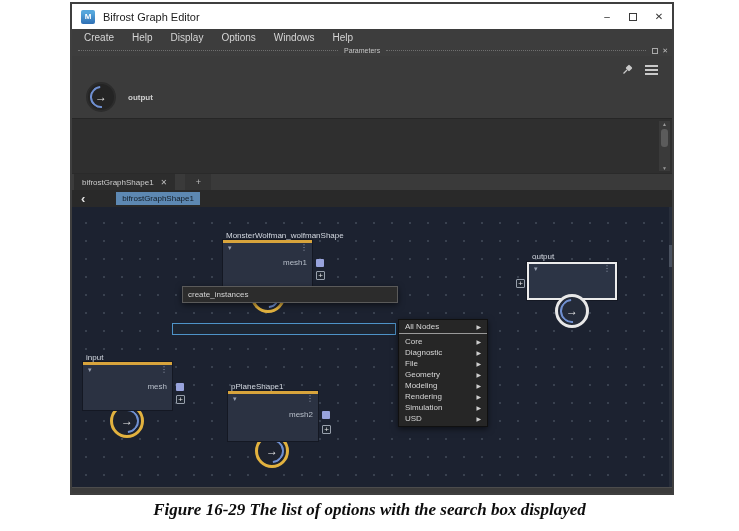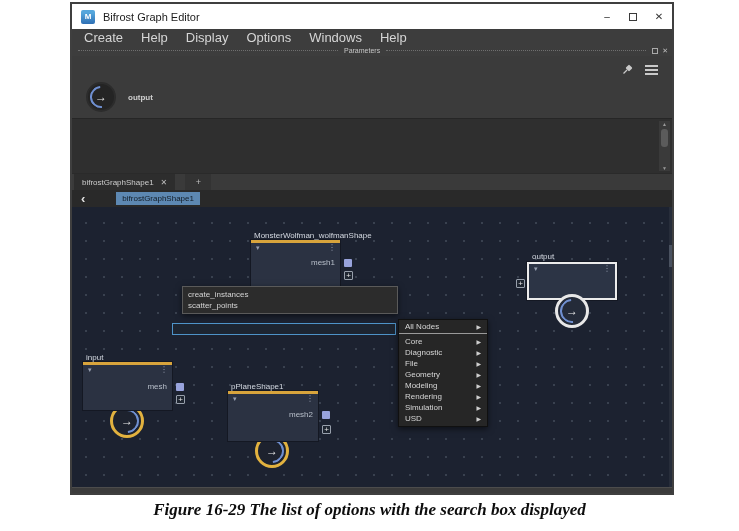--- a/index.html
+++ b/index.html
@@ -10,21 +10,21 @@
   
   .titlebar { height:25px; background:#ffffff; display:flex; align-items:center; padding-left:9px; }
   .app-icon { width:14px; height:14px; border-radius:2px; background:linear-gradient(#55a6dc 20%, #2e6fb4); color:#fff; font-size:8px; font-weight:bold; display:flex; align-items:center; justify-content:center; }
   .title-text { font-size:11px; color:#1c1c1c; margin-left:8px; }
   .win-controls { margin-left:auto; display:flex; height:100%; }
   .win-btn { width:26px; display:flex; align-items:center; justify-content:center; color:#333; font-size:10px; cursor:default; }
   .max-box { width:8px; height:8px; border:1px solid #3a3a3a; display:inline-block; }
 
   
   .menubar { height:16px; background:#3d3d3d; display:flex; align-items:center; padding-left:3px; }
-  .menu-item { font-size:13px; color:#d6d6d6; padding:0 9px; }
+  .menu-item { font-size:10px; color:#d6d6d6; padding:0 9px; }
 
   
   .dock-header { height:11px; background:#3d3d3d; display:flex; align-items:center; }
   .dotline { flex:1; border-top:1px dotted #6f6f6f; height:0; margin:0 6px; }
   .dock-title { font-size:7px; color:#c6c6c6; }
   .dock-icons { display:flex; align-items:center; margin-right:4px; gap:4px; }
   .float-box { width:6px; height:6px; border:1px solid #aaa; display:inline-block; }
   .dock-x { font-size:7px; color:#bbb; }
 
   
@@ -184,21 +184,21 @@
       </div>
   </div>
 
   <div class="breadcrumb">
     <span class="bc-back">‹</span>
     <span class="bc-current">bifrostGraphShape1</span>
   </div>
 
   <div class="graph">
 
-    <div class="gnode" style="left:151px; top:33px; width:89px; height:47px;margin-left:28px;">
+    <div class="gnode" style="left:151px; top:33px; width:89px; height:47px;">
       <span class="gnode-title">MonsterWolfman_wolfmanShape</span>
       <span class="n-collapse">▾</span>
       <span class="n-menu">⋮</span>
       <span class="port-label" style="top:15px;">mesh1</span>
       <span class="port-sq" style="top:16px;"></span>
       <span class="plus-sq" style="top:28px;">+</span>
     </div>
     <div class="io-circle ring-yellow" style="left:179px; top:72px; position:absolute;">
       <span class="arc arc-right"></span>
       <span class="io-arrow">→</span>
@@ -237,21 +237,20 @@
       <span class="plus-sq" style="top:31px;">+</span>
     </div>
     <div class="io-circle ring-yellow" style="left:183px; top:227px; position:absolute;">
       <span class="arc arc-right"></span>
       <span class="io-arrow">→</span>
     </div>
 
     <div class="search-popup">
       <div class="popup-items">
         <div class="popup-item">create_instances</div>
-        <div class="popup-item">scatter_points</div>
       </div>
     </div>
 
     <input class="search-input" type="text" value="" style="">
 
     <div class="category-menu">
       <div class="cat-row cat-first">
         <span>All Nodes</span>
         <span class="cat-arrow">▶</span>
       </div>

